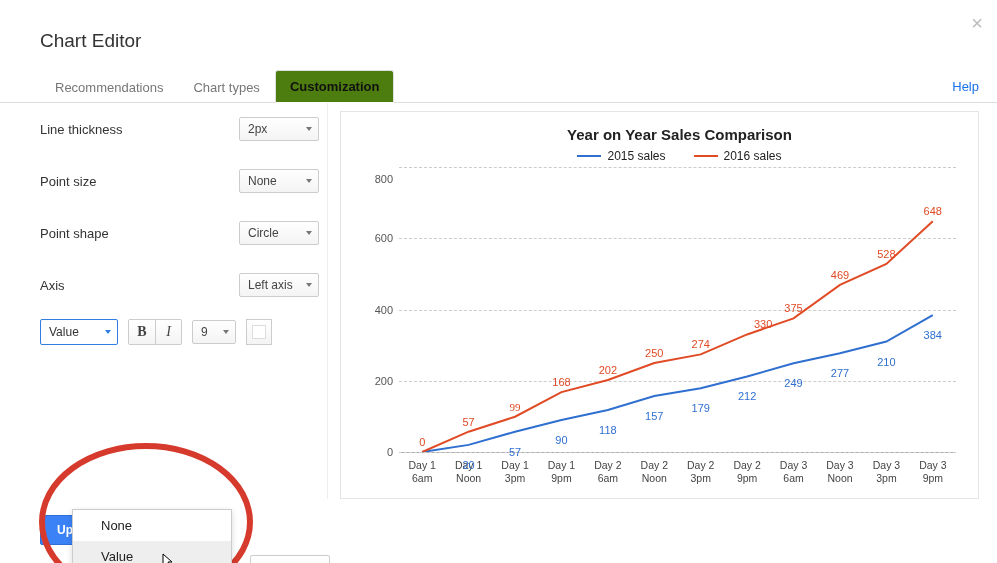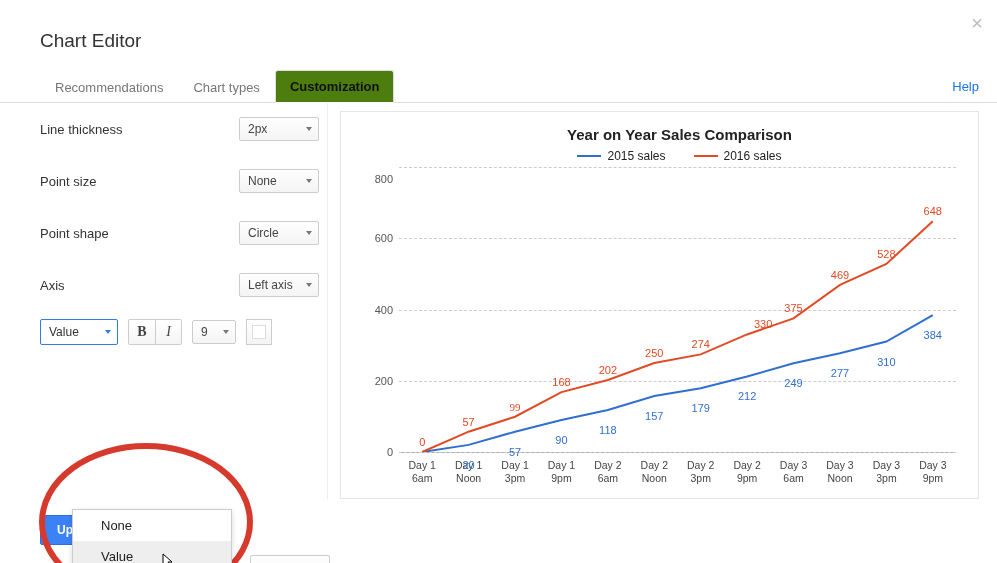--- a/index.html
+++ b/index.html
@@ -396,21 +396,21 @@
         </svg>
         <div class="dlab blue" style="left: 69.625px; top: 291.875px; transform: translate(-50%, 0px);">20</div>
         <div class="dlab blue" style="left: 116.042px; top: 278.694px; transform: translate(-50%, 0px);">57</div>
         <div class="dlab blue" style="left: 162.458px; top: 266.938px; transform: translate(-50%, 0px);">90</div>
         <div class="dlab blue" style="left: 208.875px; top: 256.962px; transform: translate(-50%, 0px);">118</div>
         <div class="dlab blue" style="left: 255.292px; top: 243.069px; transform: translate(-50%, 0px);">157</div>
         <div class="dlab blue" style="left: 301.708px; top: 235.231px; transform: translate(-50%, 0px);">179</div>
         <div class="dlab blue" style="left: 348.125px; top: 223.475px; transform: translate(-50%, 0px);">212</div>
         <div class="dlab blue" style="left: 394.542px; top: 210.294px; transform: translate(-50%, 0px);">249</div>
         <div class="dlab blue" style="left: 440.958px; top: 200.319px; transform: translate(-50%, 0px);">277</div>
-        <div class="dlab blue" style="left: 487.375px; top: 188.562px; transform: translate(-50%, 0px);">310</div>
+        <div class="dlab blue" style="left: 487.375px; top: 188.562px; transform: translate(-50%, 0px);">210</div>
         <div class="dlab blue" style="left: 533.792px; top: 162.2px; transform: translate(-50%, 0px);">384</div>
         <div class="dlab red" style="left: 23.2083px; top: 281px;">0</div>
         <div class="dlab red" style="left: 69.625px; top: 260.694px;">57</div>
         <div class="dlab red" style="left: 116.042px; top: 245.731px; font-family: Liberation Serif, serif;">99</div>
         <div class="dlab red" style="left: 162.458px; top: 221.15px;">168</div>
         <div class="dlab red" style="left: 208.875px; top: 209.037px;">202</div>
         <div class="dlab red" style="left: 255.292px; top: 191.938px;">250</div>
         <div class="dlab red" style="left: 301.708px; top: 183.387px;">274</div>
         <div class="dlab red" style="left: 348.125px; top: 163.438px; margin-left: 16px;">330</div>
         <div class="dlab red" style="left: 394.542px; top: 147.406px;">375</div>

